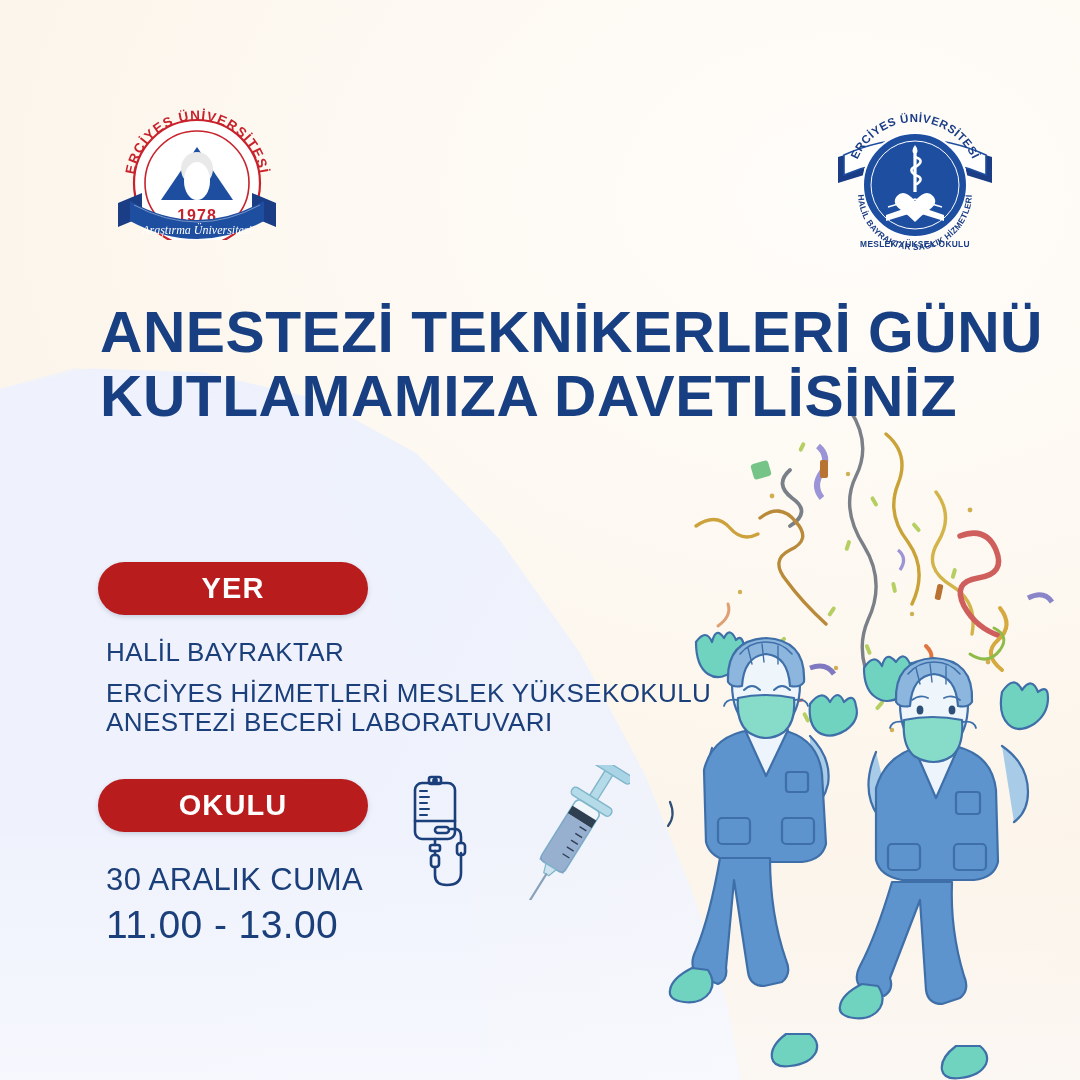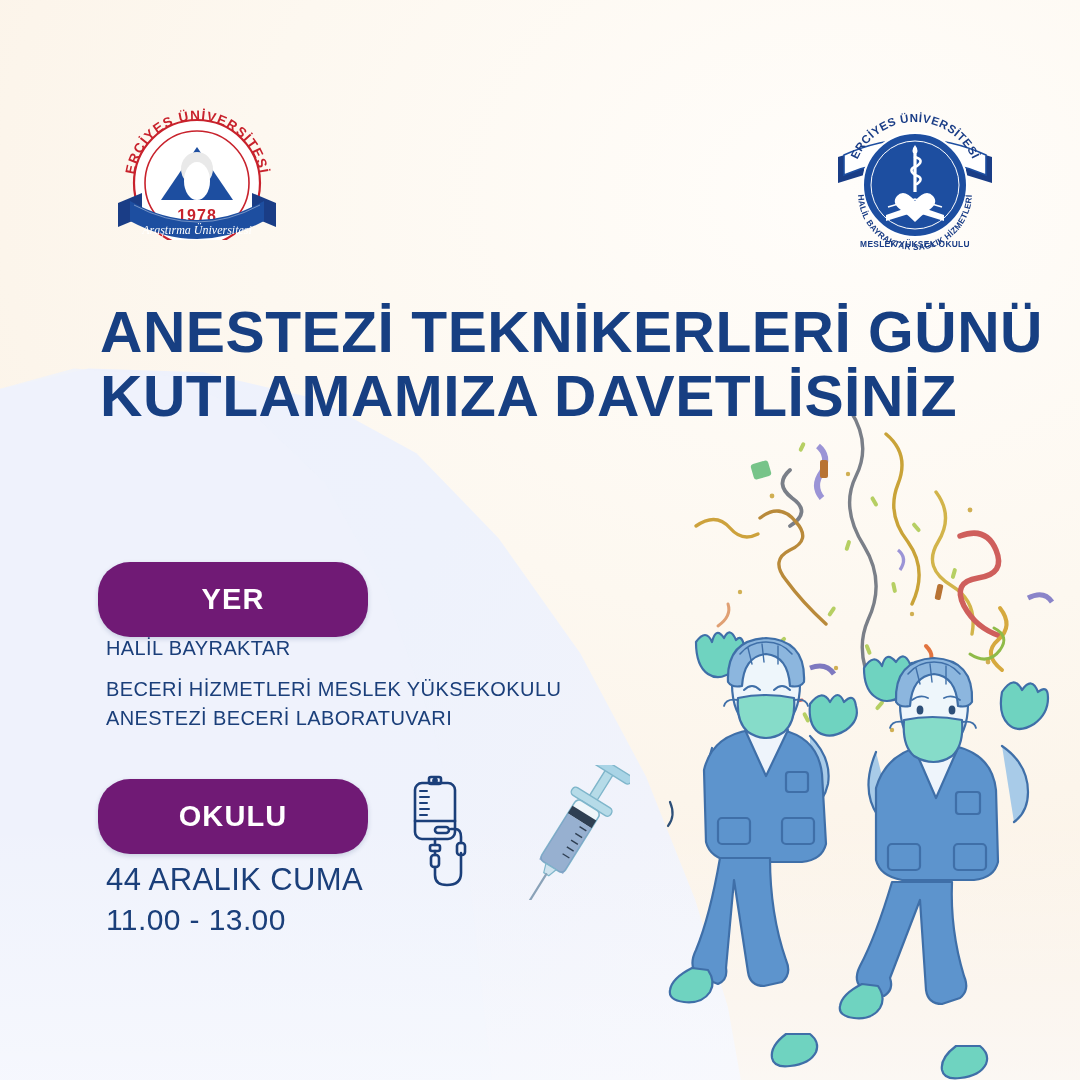--- a/index.html
+++ b/index.html
@@ -52,41 +52,41 @@
     letter-spacing:0.5px;
     transform:scaleX(1.03);
     transform-origin:left center;
     white-space:nowrap;
   }
   .headline div{display:block;}
 
   
   .pill{
     position:absolute;
-    width:270px;height:75px;border-radius:32px;
-    background:#701a75;
+    width:270px;height:53px;border-radius:32px;
+    background:#b91c1c;
     color:#ffffff;
     display:flex;align-items:center;justify-content:center;
     font-size:29px;font-weight:700;letter-spacing:1.1px;
     box-shadow:0 2px 5px rgba(20,45,100,.18);
   }
   #pill-yer{left:98px;top:562px;}
   #pill-zaman{left:98px;top:779px;}
 
   .info-line{
     position:absolute;left:106px;
     color:#1b3f7a;
-    font-size:20px;font-weight:400;letter-spacing:.4px;
+    font-size:26px;font-weight:400;letter-spacing:.4px;
     white-space:nowrap;
   }
   #venue1{top:637px;}
   #venue2{top:678px;}
   #venue3{top:707px;}
   #date1{top:862px;font-size:31px;}
-  #date2{top:903px;font-size:30px;}
+  #date2{top:903px;font-size:39px;}
 
   
   .iv-icon{position:absolute;left:405px;top:775px;width:90px;height:120px;}
   .syringe-icon{position:absolute;left:520px;top:765px;width:110px;height:135px;}
 
   
   .confetti{position:absolute;left:640px;top:400px;width:440px;height:400px;}
 
   
   .nurses{position:absolute;left:640px;top:620px;width:440px;height:460px;}
@@ -290,27 +290,27 @@
 
   <div class="headline">
     <div>ANESTEZİ TEKNİKERLERİ GÜNÜ</div>
     <div>KUTLAMAMIZA DAVETLİSİNİZ</div>
   </div>
 
   <div class="pill" id="pill-yer">
     <span>YER</span>
   </div>
   <div class="info-line" id="venue1">HALİL BAYRAKTAR</div>
-  <div class="info-line" id="venue2">BECERİ HİZMETLERİ MESLEK YÜKSEKOKULU</div>
+  <div class="info-line" id="venue2">ERCİYES HİZMETLERİ MESLEK YÜKSEKOKULU</div>
   <div class="info-line" id="venue3">ANESTEZİ BECERİ LABORATUVARI</div>
 
   <div class="pill" id="pill-zaman">
     <span>OKULU</span>
   </div>
-  <div class="info-line" id="date1">44 ARALIK CUMA</div>
+  <div class="info-line" id="date1">30 ARALIK CUMA</div>
   <div class="info-line" id="date2">11.00 - 13.00</div>
 
   <div class="iv-icon">
     <svg viewBox="0 0 90 120" width="90" height="120">
       <g fill="none" stroke="#1b3f7a" stroke-width="2.6" stroke-linecap="round" stroke-linejoin="round">
         <rect x="10" y="8" width="40" height="56" rx="7"></rect>
         <path d="M 10,46 h 40"></path>
         <rect x="24" y="2" width="12" height="7" rx="2"></rect>
         <circle cx="30" cy="5.5" r="1.6" fill="#1b3f7a"></circle>
         <path d="M 15,16 h 7 M 15,22 h 9 M 15,28 h 7 M 15,34 h 9 M 15,40 h 7" stroke-width="2"></path>

